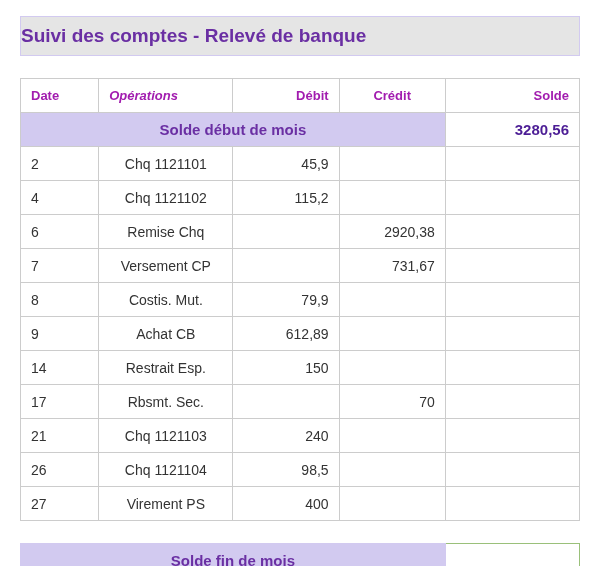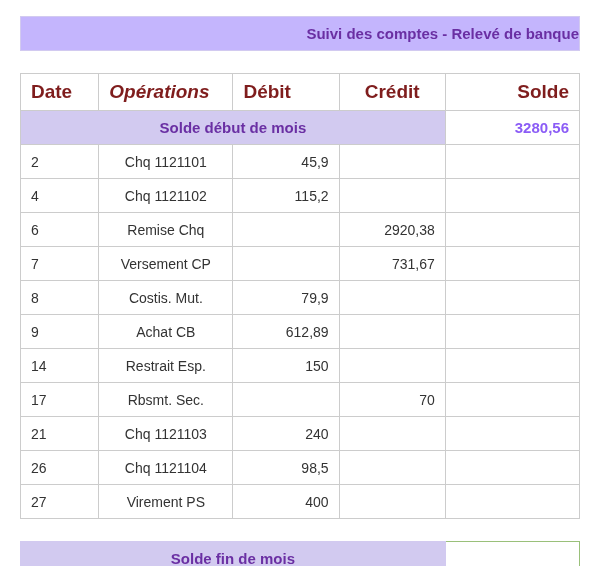--- a/index.html
+++ b/index.html
@@ -6,68 +6,68 @@
   body {
     margin: 0;
     padding: 16px 20px;
     font-family: "Segoe UI", Arial, sans-serif;
     font-size: 14px;
     color: #333;
     width: 600px;
     background: #fff;
   }
   .title-bar {
-    background: #c4b5fd;
+    background: #e5e5e5;
     color: #6a2fa3;
     font-weight: 700;
-    font-size: 15px;
-    text-align: right;
+    font-size: 19px;
+    text-align: left;
     padding: 8px 0;
     border: 1px solid #d2caf0;
   }
   .spacer { height: 22px; }
   table {
     border-collapse: collapse;
     width: 100%;
     table-layout: fixed;
   }
   col.c-date  { width: 14%; }
   col.c-op    { width: 24%; }
   col.c-debit { width: 19%; }
   col.c-credit{ width: 19%; }
   col.c-solde { width: 24%; }
   th, td {
     border: 1px solid #ccc;
     padding: 7px 10px;
     height: 34px;
   }
   th {
-    color: #7f1d1d;
-    font-weight: 700;
-    font-size: 19px;
+    color: #a21caf;
+    font-weight: 700;
+    font-size: 13px;
     background: #fff;
   }
   th.h-date  { text-align: left; }
   th.h-op    { text-align: left; font-style: italic; }
-  th.h-debit { text-align: left; }
+  th.h-debit { text-align: right; }
   th.h-credit{ text-align: center; }
   th.h-solde { text-align: right; }
   .start-label {
     background: #d2caf0;
     color: #6a2fa3;
     font-weight: 700;
     text-align: center;
     font-size: 15px;
   }
   .start-val {
     background: #fff;
     font-weight: 700;
     text-align: right;
     font-size: 15px;
-    color: #8b5cf6;
+    color: #4c1d95;
   }
   td.c-date   { text-align: left; }
   td.c-op     { text-align: center; }
   td.c-debit  { text-align: right; }
   td.c-credit { text-align: right; margin-left: 16px; }
   td.c-solde  { text-align: right; }
   .footer-table { margin-top: 22px; }
   .footer-label {
     background: #d2caf0;
     color: #6a2fa3;

